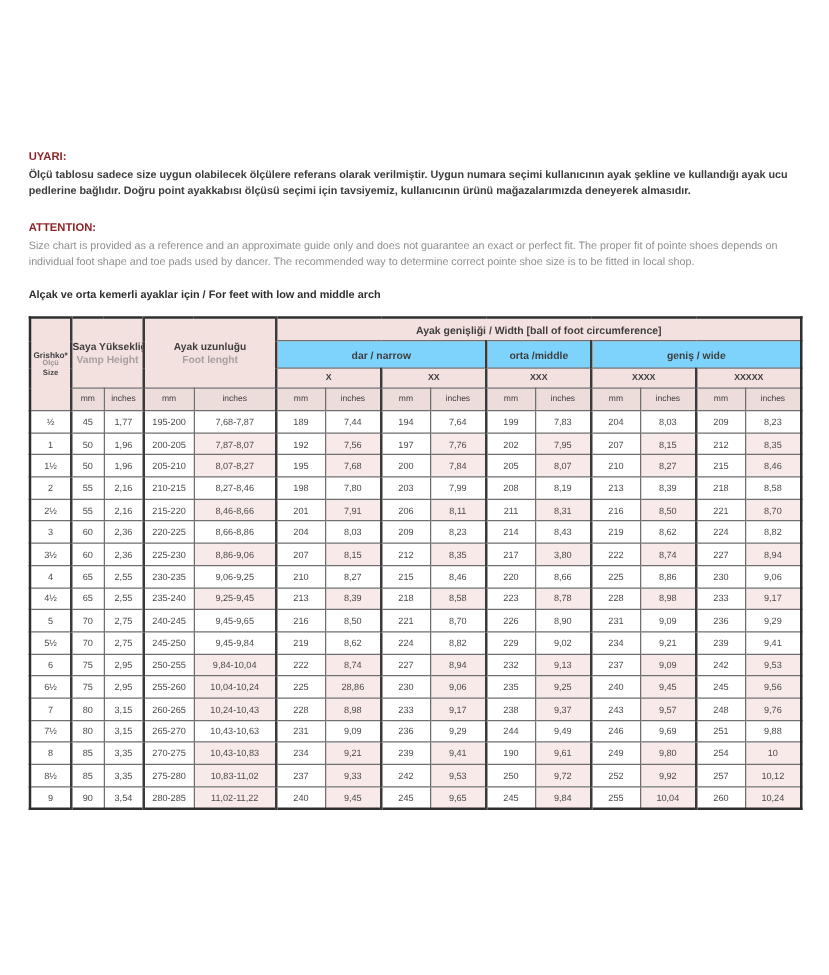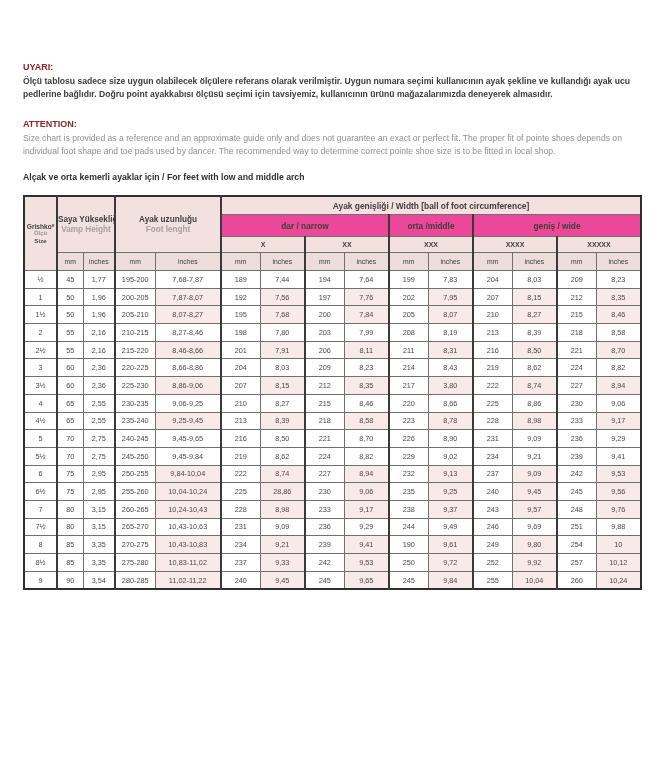--- a/index.html
+++ b/index.html
@@ -1,21 +1,21 @@
 <!DOCTYPE html>
 <html><head>
 <meta charset="utf-8">
 <style>
   html,body{margin:0;padding:0;}
   body{
     width:663px;height:780px;background:#ffffff;
     font-family:"Liberation Sans", sans-serif;
     -webkit-font-smoothing:antialiased;
   }
-  .content{padding:62px 23px 0 23px;}
+  .content{padding:120px 23px 0 23px;}
 
   .warn-heading{color:#8d2428;font-size:9px;font-weight:bold;margin:0 0 3px 0;}
   .warn-body-tr{color:#3c3c3c;font-size:8.6px;font-weight:bold;line-height:13px;margin:0;}
   .attention-heading{margin-top:18px;}
   .warn-body-en{color:#8f8f8f;font-size:8.6px;font-weight:normal;line-height:13px;margin:0;}
 
   .arch-title{margin:14px 0 1px 0;font-size:8.7px;font-weight:bold;color:#2e2e2e;}
   .styles-line{margin:0;font-size:8.4px;color:#8f8f8f;}
   .styles-line .styles-value{color:#2e2e2e;font-weight:bold;}
 
@@ -32,21 +32,21 @@
   .th-size{background:#f2e1df;}
   .th-size .brand{font-size:6.6px;font-weight:bold;color:#3e3e3e;line-height:7px;}
   .th-size .olcu{font-size:5.8px;color:#9a9191;line-height:7px;}
   .th-size .sz{font-size:6.2px;color:#4a4a4a;line-height:7px;}
 
   .th-group{background:#f2e1df;}
   .th-group .tr-label{font-size:8.2px;font-weight:bold;color:#3e3e3e;line-height:10px;}
   .th-group .en-label{font-size:8.2px;font-weight:bold;color:#a7a0a0;line-height:10px;}
 
   .th-width{background:#f2e1df;font-size:8.4px;font-weight:bold;color:#3e3e3e;height:17px;}
-  .th-wgroup{background:#ec4899;font-size:8.3px;font-weight:bold;color:#3e3e3e;height:21px;}
+  .th-wgroup{background:#7dd3fc;font-size:8.3px;font-weight:bold;color:#3e3e3e;height:21px;}
   .th-x{background:#f2e1df;font-size:7px;font-weight:bold;color:#3e3e3e;height:15px;}
   .th-unit{background:#ecdcda;font-size:6.8px;font-weight:normal;color:#3e3e3e;height:17px;}
 
   tbody td{font-size:7.3px;color:#4a4a4a;height:16.7px;background:#ffffff;}
   tbody td.size-cell{font-size:7.3px;color:#4a4a4a;}
   tbody td.pinkcell{background:#f8eae8;}
 </style>
 </head>
 <body>
 

